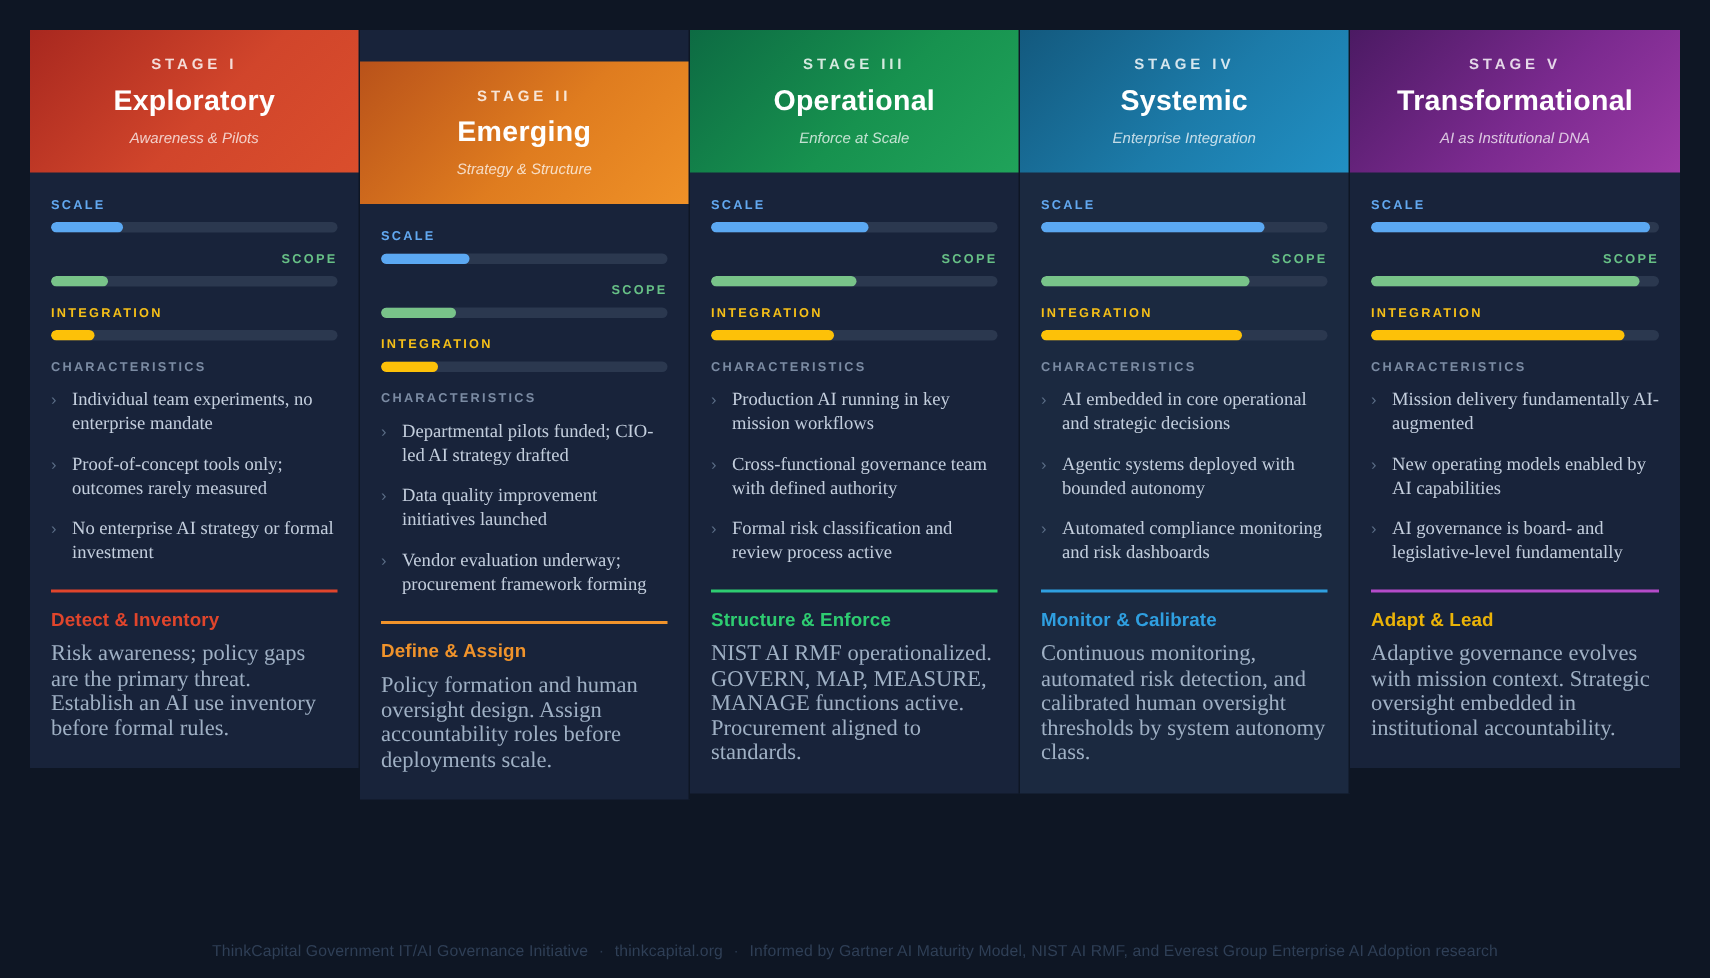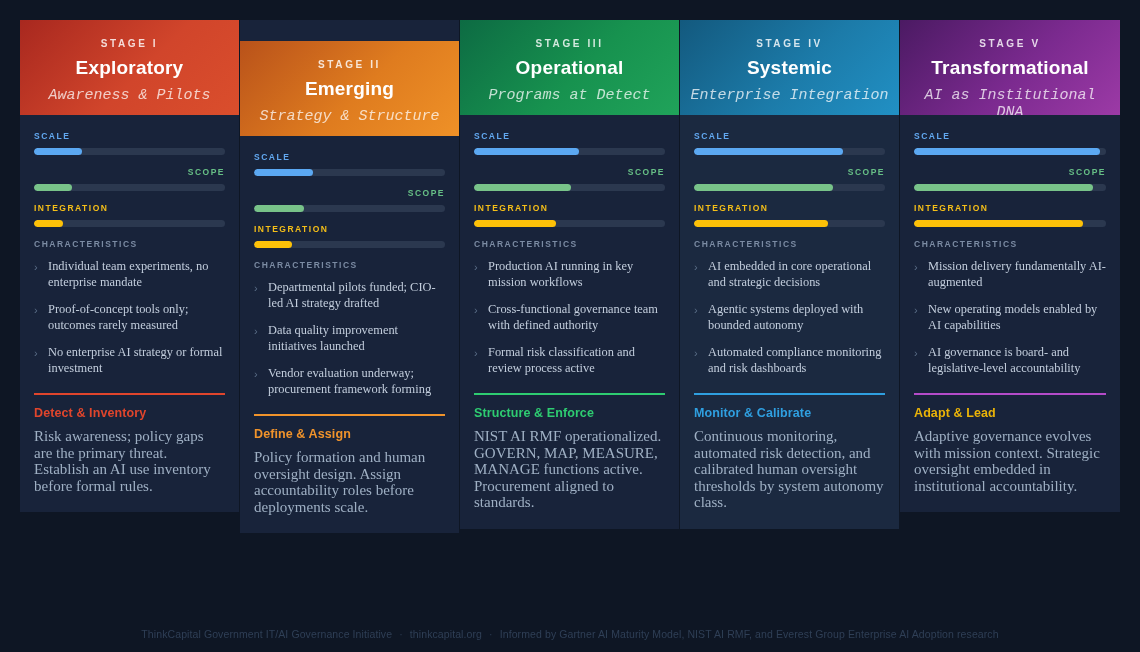--- a/index.html
+++ b/index.html
@@ -54,23 +54,23 @@
   }
   .hdr .stage-name{
     margin-top:8px;
     font-size:19px;
     font-weight:bold;
     color:#ffffff;
     letter-spacing:.2px;
   }
   .hdr .stage-sub{
     margin-top:8px;
-    font-family:Liberation Mono, monospace;
+    font-family:Liberation Sans, sans-serif;
     font-style:italic;
-    font-size:15px;
+    font-size:10px;
     color:rgba(255,255,255,.74);
   }
 
   
   .body{
     padding:16px 14px 18px 14px;
   }
 
   .metric{ margin-bottom:12px; }
   .metric:last-of-type{ margin-bottom:0; }
@@ -259,21 +259,21 @@
           <div class="action" style="border-top-color:#f0932b">
             <div class="action-title" style="color:#f0932b">Define &amp; Assign</div>
             <div class="action-text">Policy formation and human oversight design. Assign accountability roles before deployments scale.</div>
           </div>
         </div>
       </div>
       <div class="col">
         <div class="hdr" style="background: linear-gradient(135deg, rgb(13, 107, 67) 0%, rgb(23, 146, 79) 55%, rgb(32, 163, 90) 100%);">
           <div class="stage-num">STAGE III</div>
           <div class="stage-name">Operational</div>
-          <div class="stage-sub">Programs at Detect</div>
+          <div class="stage-sub">Enforce at Scale</div>
         </div>
         <div class="body">
           <div class="metric">
             <div class="metric-label scale">SCALE</div>
             <div class="track">
               <div class="fill scale" style="width:55%"></div>
             </div>
           </div>
           <div class="metric">
             <div class="metric-label scope">SCOPE</div>
@@ -384,21 +384,21 @@
             <li class="char-item">
               <span class="chev">›</span>
               <span class="char-text">Mission delivery fundamentally AI-augmented</span>
             </li>
             <li class="char-item">
               <span class="chev">›</span>
               <span class="char-text">New operating models enabled by AI capabilities</span>
             </li>
             <li class="char-item">
               <span class="chev">›</span>
-              <span class="char-text">AI governance is board- and legislative-level accountability</span>
+              <span class="char-text">AI governance is board- and legislative-level fundamentally</span>
             </li>
           </ul>
           <div class="action" style="border-top-color:#b44bc9">
             <div class="action-title" style="color:#eab308">Adapt &amp; Lead</div>
             <div class="action-text">Adaptive governance evolves with mission context. Strategic oversight embedded in institutional accountability.</div>
           </div>
         </div>
       </div>
     </div>
 

